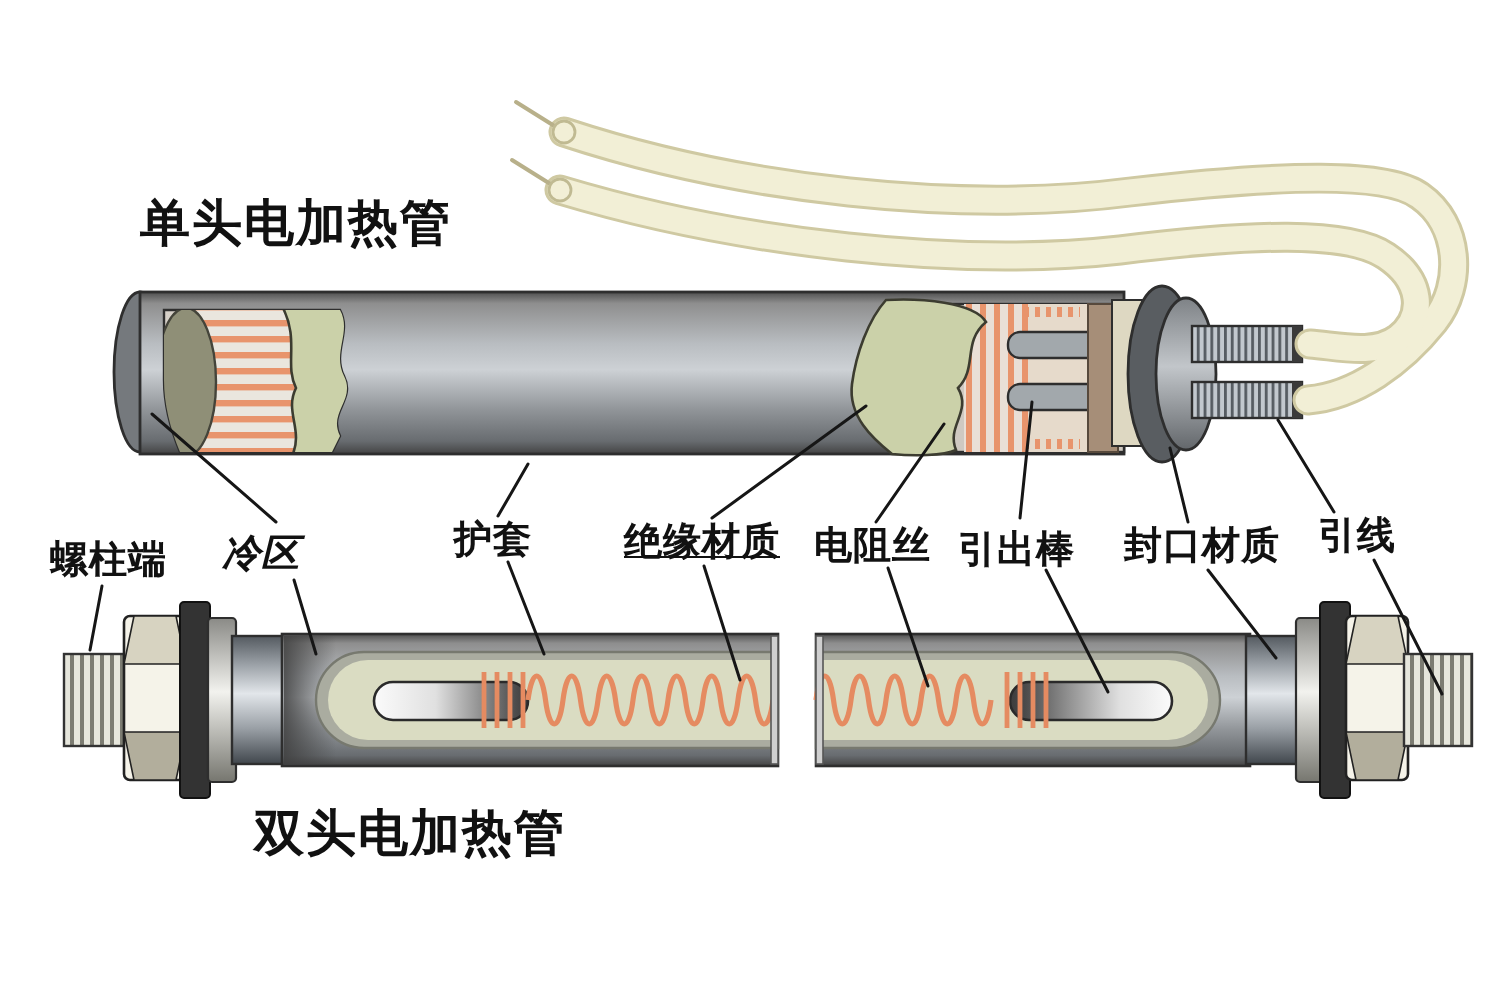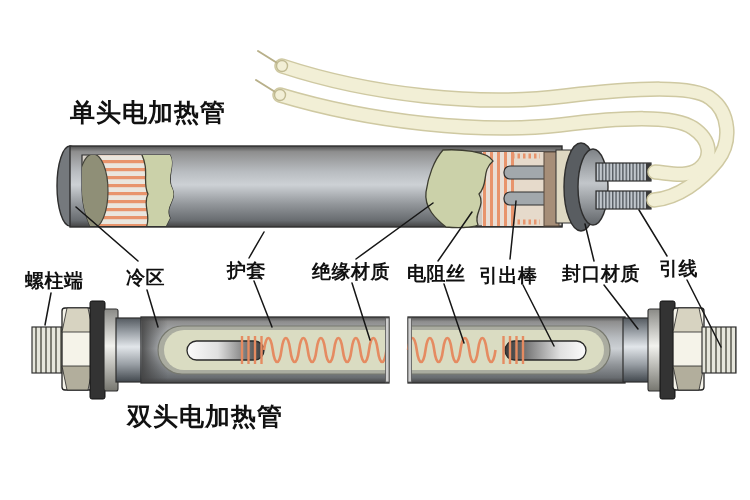--- a/index.html
+++ b/index.html
@@ -213,21 +213,21 @@
     <line x1="523" y1="285" x2="554" y2="346"></line>
     <line x1="604" y1="285" x2="638" y2="329"></line>
     <line x1="687" y1="280" x2="721" y2="347"></line>
   </g>
 </svg>
 
 <div class="lbl title" style="left:70px;top:100px;font-family:Liberation Serif, serif;">单头电加热管</div>
 <div class="lbl title" style="left:127px;top:406px;font-family:Liberation Mono, monospace;">双头电加热管</div>
 
 <div class="lbl" style="left:25px;top:271px;">螺柱端</div>
-<div class="lbl" style="left:126px;top:268px;">冷区</div>
+<div class="lbl" style="left:111px;top:268px;font-style:italic;">冷区</div>
 <div class="lbl" style="left:227px;top:261px;">护套</div>
-<div class="lbl" style="left:312px;top:262px;">绝缘材质</div>
+<div class="lbl" style="left:312px;top:262px;text-decoration:underline;">绝缘材质</div>
 <div class="lbl" style="left:407px;top:264px;">电阻丝</div>
 <div class="lbl" style="left:479px;top:266px;">引出棒</div>
 <div class="lbl" style="left:562px;top:264px;">封口材质</div>
 <div class="lbl" style="left:659px;top:259px;text-align:center;">引线</div>
 
 </div>
 
 </body></html>

